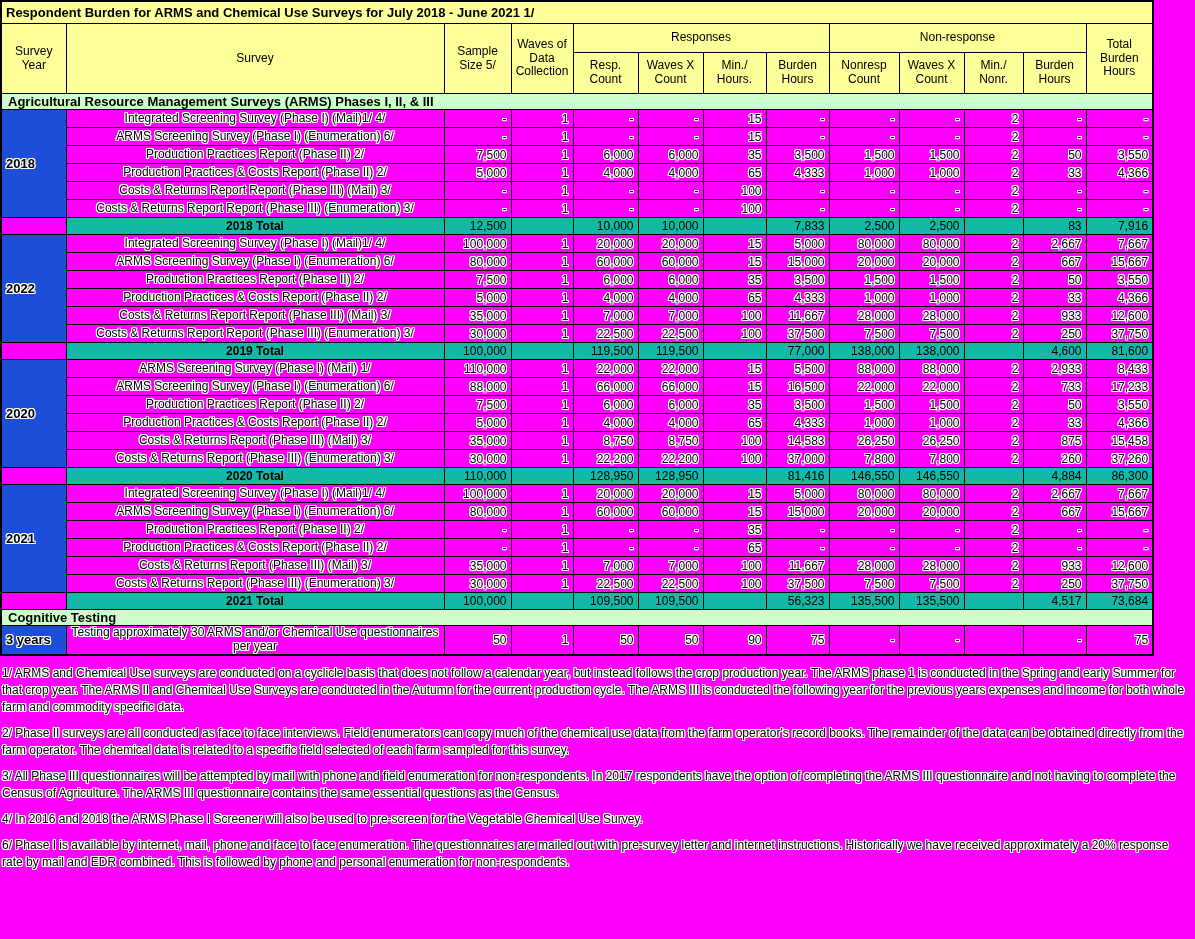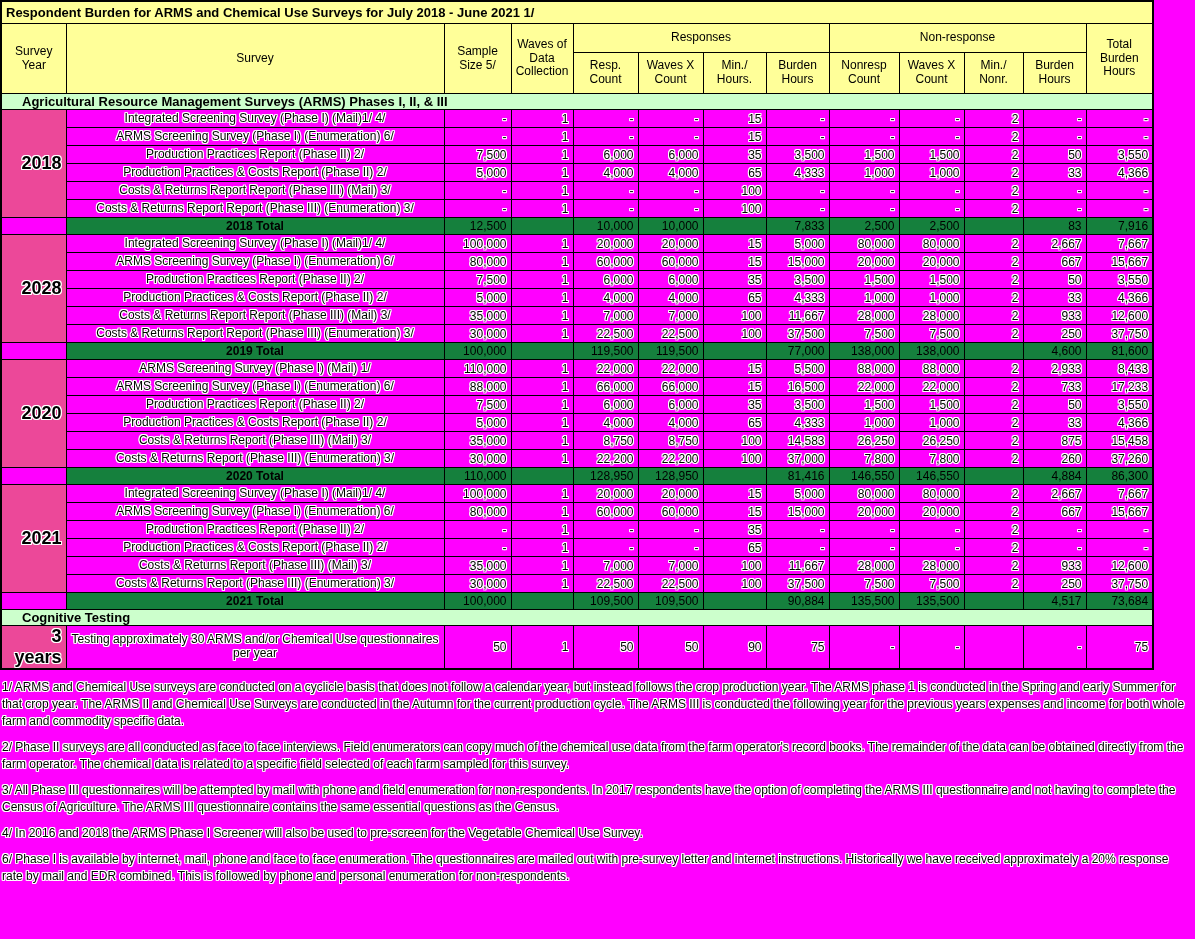--- a/index.html
+++ b/index.html
@@ -24,29 +24,29 @@
     font-size:13px; height:21px;
   }
   th {
     background:#FFFF99; font-weight:normal; text-align:center;
     padding:1px 2px; line-height:1.15;
   }
   tr.h1 th { height:26px; }
   tr.h2 th { height:38px; }
   td.sec {
     background:#CCFFCC; font-weight:bold; font-size:13px;
-    height:15px; padding-left:20px;
+    height:15px; padding-left:6px;
   }
   td.year {
-    background:#ec4899; font-weight:bold; text-align:right;
-    font-size:18px;
+    background:#1d4ed8; font-weight:bold; text-align:left;
+    font-size:13px;
   }
   td.survey { background:#FF00FF; text-align:center; height:17px; line-height:1.15; }
   td.num    { background:#FF00FF; text-align:right; height:17px; }
-  tr.total td { background:#15803d; height:16px; }
+  tr.total td { background:#14b8a6; height:16px; }
   tr.total td.year-blank { background:#FF00FF; }
   td.total-label { font-weight:bold; text-align:center; }
   .halo {
     text-shadow:
       -1px -1px 0 #fff, 1px -1px 0 #fff, -1px 1px 0 #fff, 1px 1px 0 #fff,
       -1px 0 0 #fff, 1px 0 0 #fff, 0 -1px 0 #fff, 0 1px 0 #fff;
   }
   #footnotes { width:1190px; margin-top:9px; }
   #footnotes p {
     margin:0 0 9px 2px;
@@ -194,21 +194,21 @@
         <td class="num">10,000</td>
         <td class="num"></td>
         <td class="num">7,833</td>
         <td class="num">2,500</td>
         <td class="num">2,500</td>
         <td class="num"></td>
         <td class="num">83</td>
         <td class="num">7,916</td>
       </tr>
       <tr>
-        <td class="year halo" rowspan="6">2028</td>
+        <td class="year halo" rowspan="6">2022</td>
         <td class="survey halo">Integrated Screening Survey (Phase I) (Mail)1/  4/</td>
         <td class="num halo">100,000</td>
         <td class="num halo">1</td>
         <td class="num halo">20,000</td>
         <td class="num halo">20,000</td>
         <td class="num halo">15</td>
         <td class="num halo">5,000</td>
         <td class="num halo">80,000</td>
         <td class="num halo">80,000</td>
         <td class="num halo">2</td>
@@ -486,21 +486,21 @@
         <td class="num halo">37,750</td>
       </tr>
       <tr class="total">
         <td class="year-blank"></td>
         <td class="total-label">2021 Total</td>
         <td class="num">100,000</td>
         <td class="num"></td>
         <td class="num">109,500</td>
         <td class="num">109,500</td>
         <td class="num"></td>
-        <td class="num">90,884</td>
+        <td class="num">56,323</td>
         <td class="num">135,500</td>
         <td class="num">135,500</td>
         <td class="num"></td>
         <td class="num">4,517</td>
         <td class="num">73,684</td>
       </tr>
       <tr>
         <td class="sec" colspan="13">Cognitive Testing</td>
       </tr>
       <tr>

